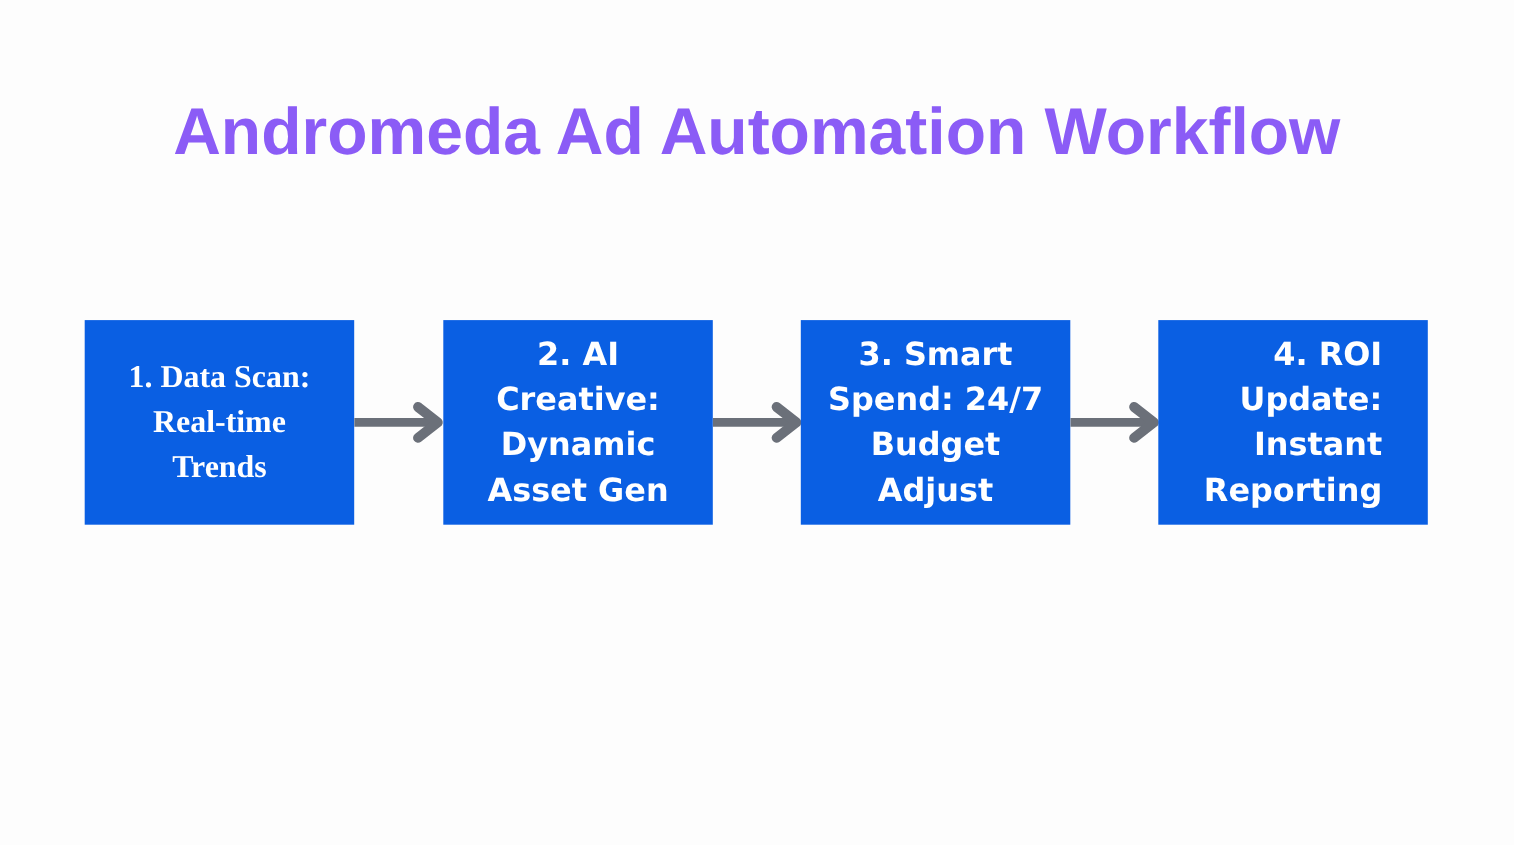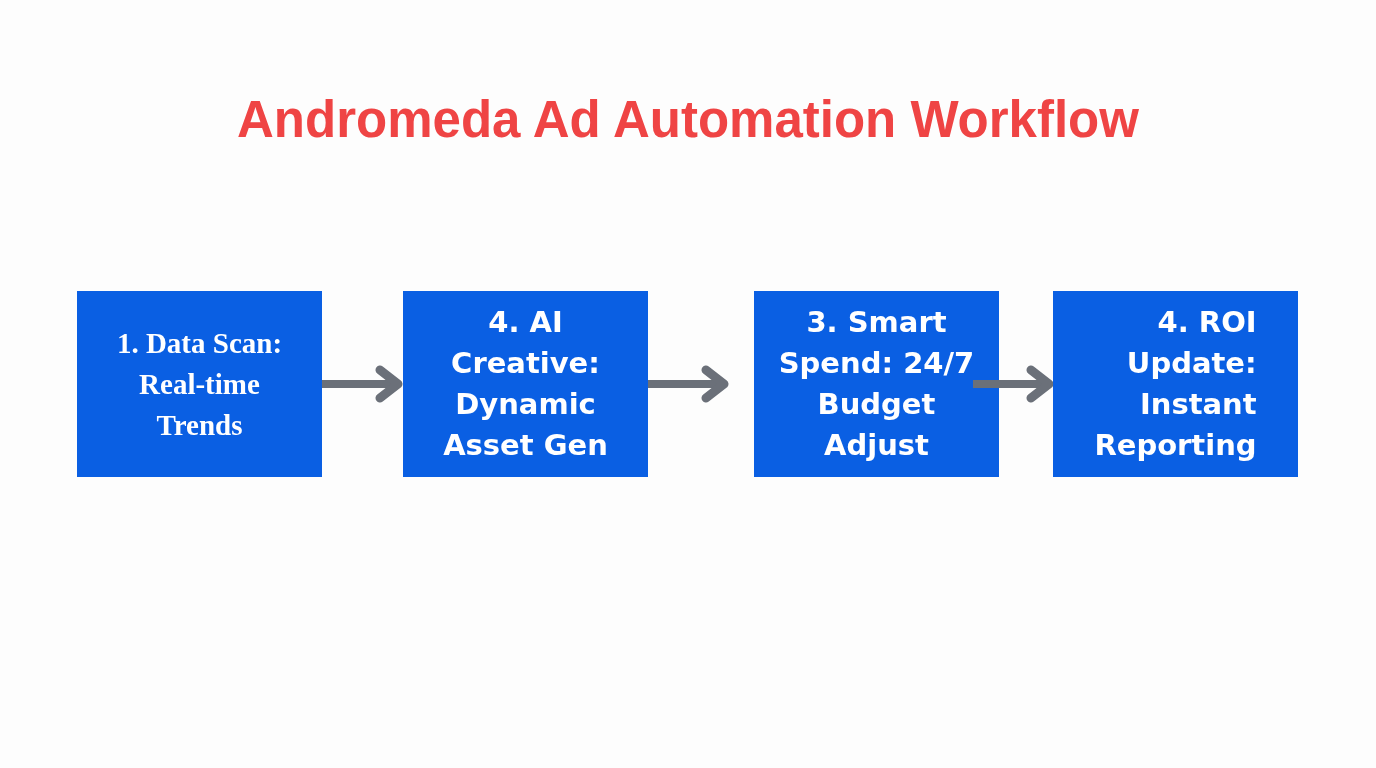--- a/index.html
+++ b/index.html
@@ -2,22 +2,22 @@
 <html><head>
 <meta charset="utf-8">
 <style>
   html, body { margin: 0; padding: 0; }
   body {
     width: 1376px; height: 768px; background: #fdfdfd; position: relative; overflow: hidden;
     font-family: "DejaVu Sans", sans-serif;
   }
   .title {
     position: absolute; left: 0; top: 82px; width: 1376px; text-align: center;
-    color: #ef4444; font-family: "Liberation Sans", sans-serif; font-weight: bold;
-    font-size: 51px; letter-spacing: 0px; line-height: 76px;
+    color: #8b5cf6; font-family: "Liberation Sans", sans-serif; font-weight: bold;
+    font-size: 60px; letter-spacing: 0px; line-height: 76px;
   }
   .box {
     position: absolute; top: 291px; width: 245px; height: 186px;
     background: #0a5fe3; color: #ffffff;
     display: flex; align-items: center; justify-content: center; text-align: center;
     font-family: "DejaVu Sans", sans-serif; font-weight: bold; font-size: 29px; line-height: 41px;
     box-sizing: border-box; padding: 0 4px;
   }
   .box span { white-space: pre-line; display: block; }
   .arrow { position: absolute; top: 364px; width: 82px; height: 40px; }
@@ -32,32 +32,32 @@
 Real-time
 Trends</span>
 </div>
 
 <svg class="arrow" style="left:322px;" viewBox="0 0 82 40">
   <line x1="0" y1="20" x2="74" y2="20" stroke="#6b7079" stroke-width="8"></line>
   <polyline points="58,6 76,20 58,34" fill="none" stroke="#6b7079" stroke-width="9" stroke-linecap="round" stroke-linejoin="round"></polyline>
 </svg>
 
 <div class="box" style="left:403px;">
-  <span>4. AI
+  <span>2. AI
 Creative:
 Dynamic
 Asset Gen</span>
 </div>
 
 <svg class="arrow" style="left:648px;" viewBox="0 0 82 40">
   <line x1="0" y1="20" x2="74" y2="20" stroke="#6b7079" stroke-width="8"></line>
   <polyline points="58,6 76,20 58,34" fill="none" stroke="#6b7079" stroke-width="9" stroke-linecap="round" stroke-linejoin="round"></polyline>
 </svg>
 
-<div class="box" style="left:728px;margin-left:26px;">
+<div class="box" style="left:728px;">
   <span>3. Smart
 Spend: 24/7
 Budget
 Adjust</span>
 </div>
 
 <svg class="arrow" style="left:973px;" viewBox="0 0 82 40">
   <line x1="0" y1="20" x2="74" y2="20" stroke="#6b7079" stroke-width="8"></line>
   <polyline points="58,6 76,20 58,34" fill="none" stroke="#6b7079" stroke-width="9" stroke-linecap="round" stroke-linejoin="round"></polyline>
 </svg>

